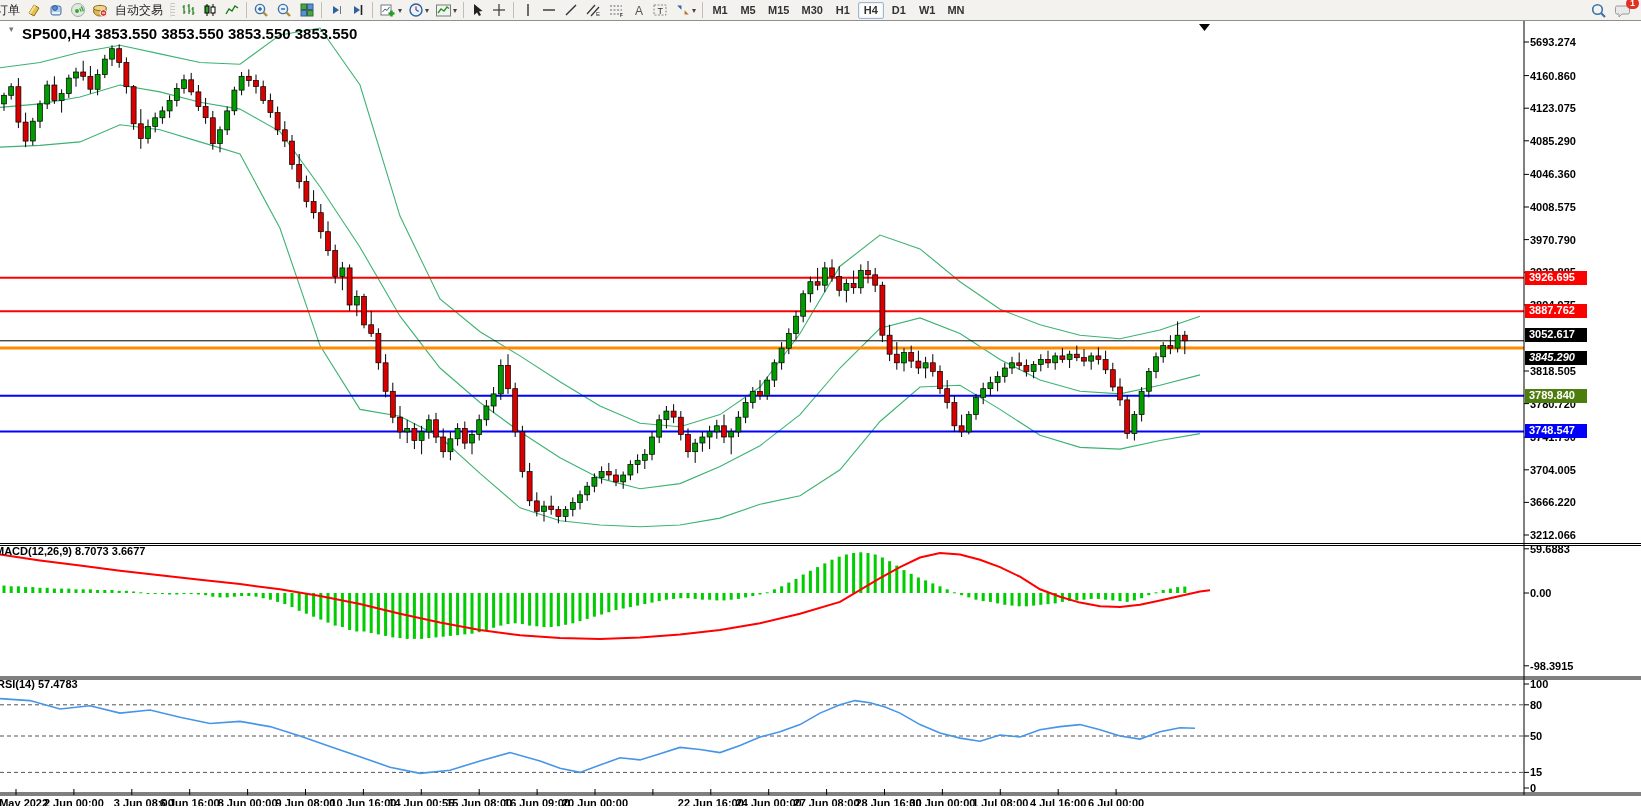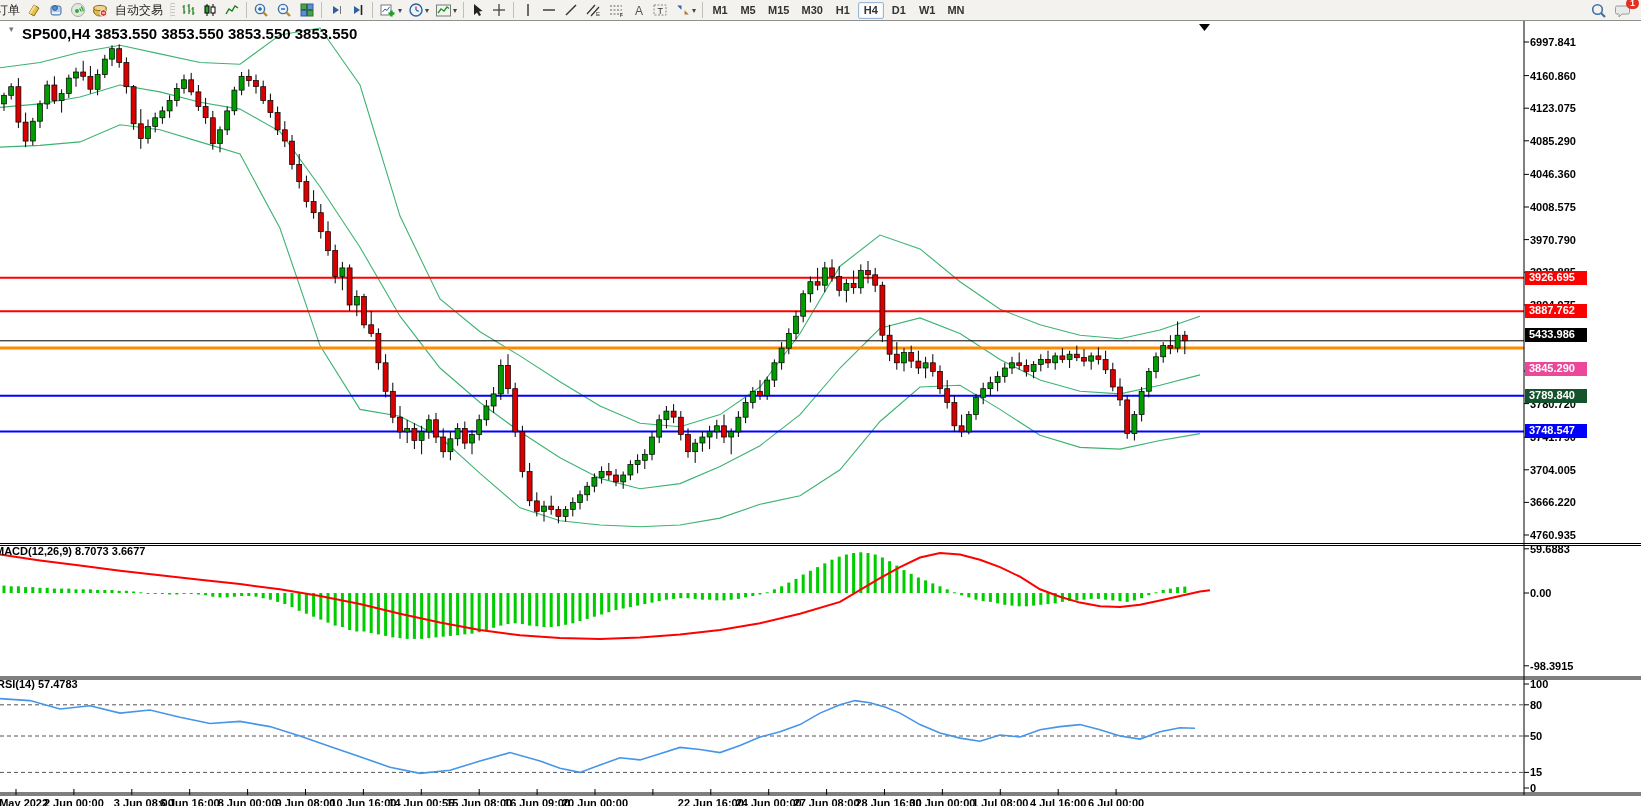--- a/index.html
+++ b/index.html
@@ -855,48 +855,48 @@
       <line x1="1000.3" y1="789" x2="1000.3" y2="795" stroke="#000"></line>
       <line x1="1058.2" y1="789" x2="1058.2" y2="795" stroke="#000"></line>
       <line x1="1116.1" y1="789" x2="1116.1" y2="795" stroke="#000"></line>
     </svg>
 
   <span id="symbol-marker">▾</span>
   <div id="symbol-header">SP500,H4  3853.550 3853.550 3853.550 3853.550</div>
   <div class="paneLabel" style="left:-5px; top:545px;">MACD(12,26,9) 8.7073 3.6677</div>
   <div class="paneLabel" style="left:-3px; top:678px;">RSI(14) 57.4783</div>
   <div id="overlay-labels">
-      <span class="axlab" style="top: 36px;">6997.841</span>
+      <span class="axlab" style="top: 36px;">5693.274</span>
       <span class="axlab" style="top: 69.5927px;">4160.860</span>
       <span class="axlab" style="top: 102.197px;">4123.075</span>
       <span class="axlab" style="top: 134.802px;">4085.290</span>
       <span class="axlab" style="top: 168.395px;">4046.360</span>
       <span class="axlab" style="top: 200.999px;">4008.575</span>
       <span class="axlab" style="top: 233.604px;">3970.790</span>
       <span class="axlab" style="top: 266.312px;">3932.885</span>
       <span class="axlab" style="top: 299.025px;">3894.975</span>
       <span class="axlab" style="top: 365.011px;">3818.505</span>
       <span class="axlab" style="top: 397.616px;">3780.720</span>
       <span class="axlab" style="top: 431.208px;">3741.790</span>
       <span class="axlab" style="top: 463.813px;">3704.005</span>
       <span class="axlab" style="top: 496.418px;">3666.220</span>
-      <span class="axlab" style="top: 529.022px;">4760.935</span>
+      <span class="axlab" style="top: 529.022px;">3212.066</span>
       <span class="axlab" style="top: 542.831px;">59.6883</span>
       <span class="axlab" style="top: 587px;">0.00</span>
       <span class="axlab" style="top: 659.81px;">-98.3915</span>
       <span class="axlab" style="top: 678px;">100</span>
       <span class="axlab" style="top: 698.8px;">80</span>
       <span class="axlab" style="top: 730px;">50</span>
       <span class="axlab" style="top: 766.4px;">15</span>
       <span class="axlab" style="top: 782px;">0</span>
       <span class="pbadge" style="top: 270.654px; background: rgb(255, 0, 0);">3926.695</span>
       <span class="pbadge" style="top: 304.249px; background: rgb(255, 0, 0);">3887.762</span>
-      <span class="pbadge" style="top: 327.77px; background: rgb(0, 0, 0);">5433.986</span>
-      <span class="pbadge" style="top: 362px; background: #ec4899;">3845.290</span>
-      <span class="pbadge" style="top: 388.746px; background: #14532d;">3789.840</span>
+      <span class="pbadge" style="top: 327.77px; background: rgb(0, 0, 0);">3052.617</span>
+      <span class="pbadge" style="top: 351px; background: #000000; font-style: italic;">3845.290</span>
+      <span class="pbadge" style="top: 388.746px; background: #4d7c0f;">3789.840</span>
       <span class="pbadge" style="top: 424.378px; background: rgb(0, 0, 255);">3748.547</span>
       <span class="tlab" style="left: 16px;">31 May 2022</span>
       <span class="tlab" style="left: 73.9px;">2 Jun 00:00</span>
       <span class="tlab" style="left: 131.8px; padding-left: 24px;">3 Jun 08:00</span>
       <span class="tlab" style="left: 189.7px;">6 Jun 16:00</span>
       <span class="tlab" style="left: 247.6px;">8 Jun 00:00</span>
       <span class="tlab" style="left: 305.5px;">9 Jun 08:00</span>
       <span class="tlab" style="left: 363.4px;">10 Jun 16:00</span>
       <span class="tlab" style="left: 421.3px;">14 Jun 00:55</span>
       <span class="tlab" style="left: 479.2px;">15 Jun 08:00</span>

